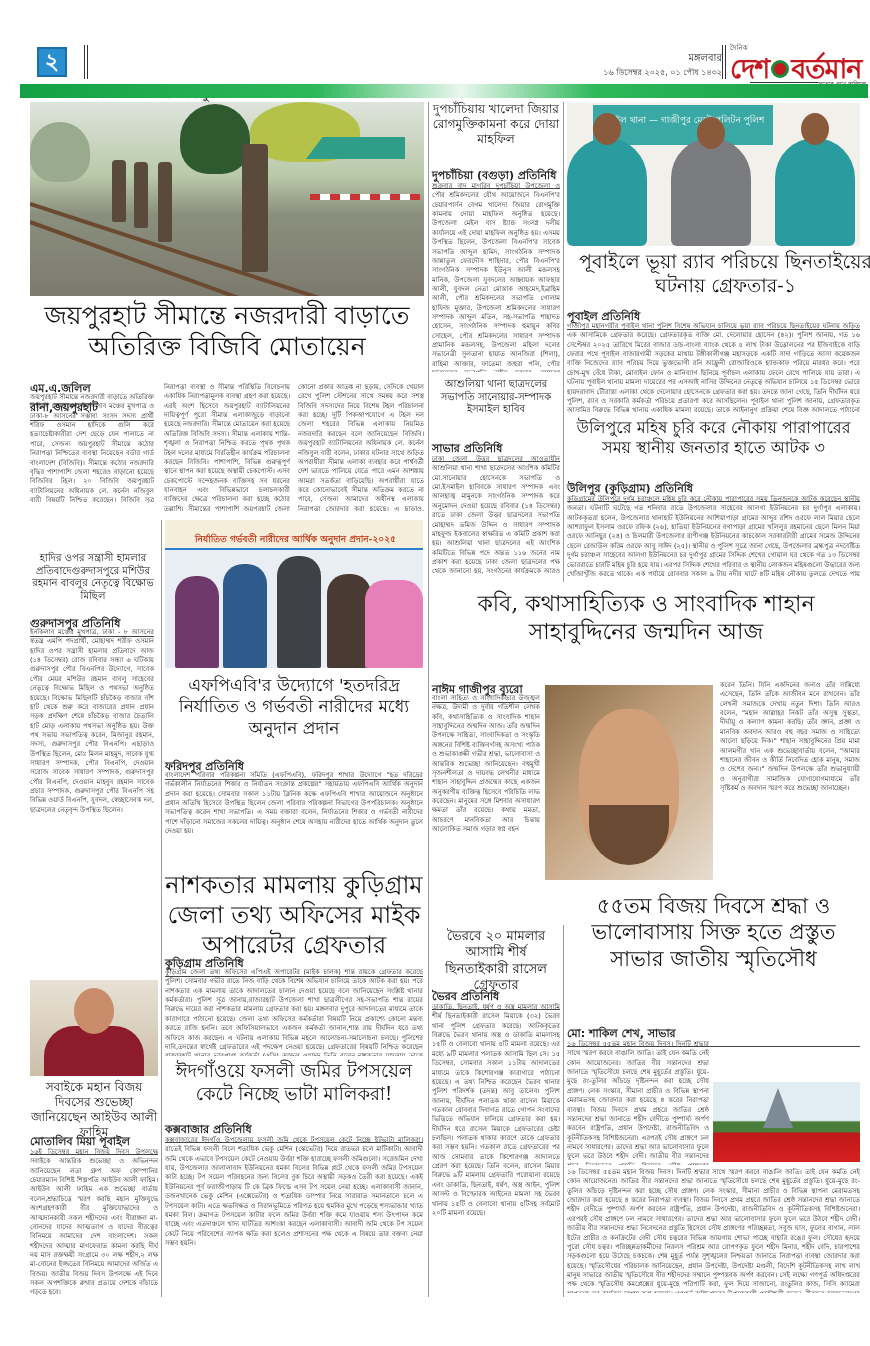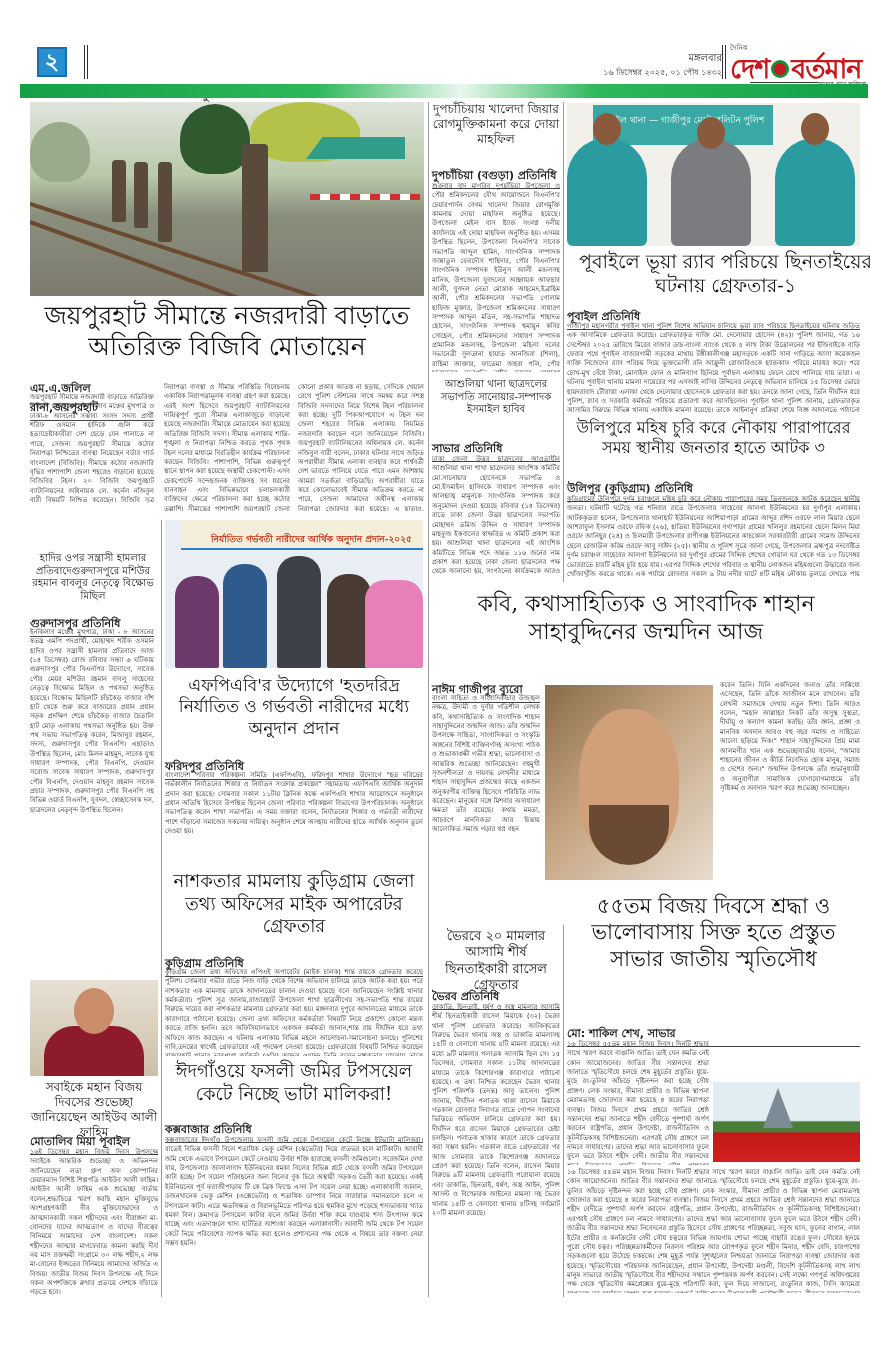--- a/index.html
+++ b/index.html
@@ -30,21 +30,21 @@
   .ph-bgb .soldier { position: absolute; width: 14px; background: #5a4a3c; border-radius: 4px 4px 2px 2px; }
   .ph-bgb .roof { position: absolute; left: 265px; top: 35px; width: 110px; height: 22px; background: #2f9d87; clip-path: polygon(10% 100%, 25% 0, 100% 0, 100% 100%); }
   .ph-bgb .fence { position: absolute; left: 280px; top: 92px; width: 110px; height: 6px; background: repeating-linear-gradient(90deg, #c33 0 10px, #fff 10px 20px); }
 
   .ph-police { left: 567px; top: 103px; width: 293px; height: 143px; background: #f2f0ea; }
   .ph-police .sign { position: absolute; left: 26px; top: 2px; width: 180px; height: 40px; background: #3aa8a4; color: #fff; font-size: 9px; text-align: center; padding-top: 8px; }
   .ph-police .man { position: absolute; bottom: 0; width: 80px; height: 108px; border-radius: 40px 40px 6px 6px; }
   .ph-police .head { position: absolute; width: 28px; height: 32px; border-radius: 50%; background: #8a5a3c; }
 
   .ph-event { left: 165px; top: 520px; width: 258px; height: 148px; background: #e8eef4; }
-  .ph-event .banner { position: absolute; left: 16px; top: 0; width: 100%; height: 30px; background: #f4eedb; border-bottom: 2px solid #2a7ed0; color: #c13b1e; font-size: 9px; font-weight: bold; padding: 12px 0 0 30px; }
+  .ph-event .banner { position: absolute; left: 0; top: 0; width: 100%; height: 30px; background: #f4eedb; border-bottom: 2px solid #2a7ed0; color: #c13b1e; font-size: 9px; font-weight: bold; padding: 12px 0 0 30px; }
   .ph-event .person { position: absolute; bottom: 0; width: 44px; border-radius: 20px 20px 2px 2px; }
 
   .ph-fahim { left: 30px; top: 980px; width: 128px; height: 96px; background: linear-gradient(180deg, #e8e1d4, #cbbfa8); }
   .ph-fahim .body { position: absolute; left: 14px; top: 46px; width: 100px; height: 60px; background: #8e1b2c; border-radius: 30px 30px 0 0; }
   .ph-fahim .face { position: absolute; left: 44px; top: 8px; width: 40px; height: 46px; border-radius: 50%; background: #c98d6c; }
 
   .ph-shahan { left: 545px; top: 685px; width: 168px; height: 195px; background: linear-gradient(135deg, #8a6b48 0%, #c5a582 45%, #e7ddd0 100%); }
   .ph-shahan .face { position: absolute; left: 34px; top: 24px; width: 100px; height: 150px; border-radius: 46% 46% 40% 40%; background: #d1a07a; }
   .ph-shahan .beard { position: absolute; left: 44px; top: 120px; width: 80px; height: 60px; border-radius: 0 0 40px 40px; background: #6a4a32; }
 
@@ -105,21 +105,21 @@
   <div class="person" style="left:10px;height:92px;background:#6d3a6b;"></div>
   <div class="person" style="left:58px;height:104px;background:#2e5a8c;"></div>
   <div class="person" style="left:112px;height:112px;background:#3e4148;"></div>
   <div class="person" style="left:162px;height:94px;background:#4a3a34;"></div>
   <div class="person" style="left:200px;height:88px;width:58px;background:#e77fb8;"></div>
 </div>
 <div class="abs hl" style="left:165px;top:675px;width:258px;font-size:17px;">এফপিএবি'র উদ্যোগে 'হতদরিদ্র নির্যাতিত ও গর্ভবতী নারীদের মধ্যে অনুদান প্রদান</div>
 <div class="abs byline" style="left:165px;top:758px;width:258px;">ফরিদপুর প্রতিনিধি</div>
 <div class="abs body-text" style="left:165px;top:771px;width:258px;height:90px;overflow:hidden;">বাংলাদেশ পরিবার পরিকল্পনা সমিতি (এফপিএবি), ফরিদপুর শাখার উদ্যোগে "হত দরিদ্রের গর্ভকালীন নির্যাতনের শিকার ও নির্যাতন সংক্রান্ত প্রকল্পের" সহায়তায় এফপিএবি আর্থিক অনুদান প্রদান করা হয়েছে। সোমবার সকাল ১১টায় ক্লিনিক কক্ষে এফপিএবি শাখার আয়োজনে অনুষ্ঠানে প্রধান অতিথি হিসেবে উপস্থিত ছিলেন জেলা পরিবার পরিকল্পনা বিভাগের উপপরিচালক। অনুষ্ঠানে সভাপতিত্ব করেন শাখা সভাপতি। এ সময় বক্তারা বলেন, নির্যাতনের শিকার ও গর্ভবতী নারীদের পাশে দাঁড়ানো সমাজের সকলের দায়িত্ব। অনুষ্ঠান শেষে অসহায় নারীদের হাতে আর্থিক অনুদান তুলে দেওয়া হয়।</div>
 
-<div class="abs hl" style="left:165px;top:870px;width:258px;font-size:18px;">নাশকতার মামলায় কুড়িগ্রাম জেলা তথ্য অফিসের মাইক অপারেটর গ্রেফতার</div>
+<div class="abs hl" style="left:165px;top:870px;width:258px;font-size:24px;">নাশকতার মামলায় কুড়িগ্রাম জেলা তথ্য অফিসের মাইক অপারেটর গ্রেফতার</div>
 <div class="abs byline" style="left:165px;top:955px;width:258px;">কুড়িগ্রাম প্রতিনিধি</div>
 <div class="abs body-text" style="left:165px;top:968px;width:258px;height:88px;overflow:hidden;">কুড়িগ্রাম জেলা তথ্য অফিসের এপিএই অপারেটর (মাইক চালক) শান্ত রায়কে গ্রেফতার করেছে পুলিশ। সোমবার গভীর রাতে নিজ বাড়ি থেকে বিশেষ অভিযান চালিয়ে তাকে আটক করা হয়। পরে নাশকতার এক মামলায় তাকে আদালতের চালান দেওয়া হয়েছে বলে জানিয়েছেন সংশ্লিষ্ট থানার কর্মকর্তারা। পুলিশ সূত্র জানায়,রাজারহাট উপজেলা শাখা ছাত্রলীগের সহ-সভাপতি শান্ত রায়ের বিরুদ্ধে দায়ের করা নাশকতার মামলায় গ্রেফতার করা হয়। মঙ্গলবার দুপুরে আদালতের মাধ্যমে তাকে কারাগারে পাঠানো হয়েছে। জেলা তথ্য অফিসের কর্মকর্তারা বিষয়টি নিয়ে প্রকাশ্যে কোনো মন্তব্য করতে রাজি হননি। তবে অফিসিয়ালভাবে একজন কর্মকর্তা জানান,শান্ত রায় দীর্ঘদিন ধরে তথ্য অফিসে কাজ করছেন। এ ঘটনায় এলাকায় বিভিন্ন মহলে আলোচনা-সমালোচনা চলছে। পুলিশের দাবি,তদন্তের স্বার্থেই গ্রেফতারের এই পদক্ষেপ নেওয়া হয়েছে। গ্রেফতারের বিষয়টি নিশ্চিত করেছেন রাজারহাট থানার ভারপ্রাপ্ত কর্মকর্তা (ওসি) আব্দুল ওয়াদুদ তিনি বলেন,নাশকতার মামলায় তাকে গ্রেফতার করা হয়েছে। এসব মামলার অন্য আসামিদের গ্রেফতারের জন্য অভিযান অব্যাহত রয়েছে।</div>
 
 <div class="abs photo ph-fahim">
   <div class="body"></div>
   <div class="face"></div>
 </div>
 <div class="abs hl" style="left:30px;top:1080px;width:128px;font-size:12px;">সবাইকে মহান বিজয় দিবসের শুভেচ্ছা জানিয়েছেন আইউব আলী ফাহিম</div>
 <div class="abs byline" style="left:30px;top:1133px;width:128px;">মোতালিব মিয়া পূবাইল</div>
 <div class="abs body-text" style="left:30px;top:1148px;width:128px;height:150px;overflow:hidden;">১৬ই ডিসেম্বর মহান বিজয় দিবস উপলক্ষে সবাইকে আন্তরিক শুভেচ্ছা ও অভিনন্দন জানিয়েছেন লতা গ্রুপ অফ কোম্পানির চেয়ারম্যান বিশিষ্ট শিল্পপতি আইউব আলী ফাহিম। আইউব আলী ফাহিম এক শুভেচ্ছা বার্তায় বলেন,শ্রদ্ধাচিত্তে স্মরণ করছি মহান মুক্তিযুদ্ধে অংশগ্রহণকারী বীর মুক্তিযোদ্ধাদের ও আত্মদানকারী সকল শহীদদের এবং বীরাঙ্গনা মা-বোনদের যাদের আত্মত্যাগ ও যাদের বীরত্বের বিনিময়ে আমাদের দেশ বাংলাদেশ। সকল শহীদদের আত্মার মাগফেরাত কামনা করছি দীর্ঘ নয় মাস রক্তক্ষয়ী সংগ্রামে ৩০ লক্ষ শহীদ,২ লক্ষ মা-বোনের ইজ্জতের বিনিময়ে আমাদের অর্জিত এ বিজয়। জাতীয় বিজয় দিবস উপলক্ষে এই দিনে সকল অপশক্তিকে রুখার প্রত্যয়ে দেশকে বাঁচাতে গড়তে হবে।</div>

